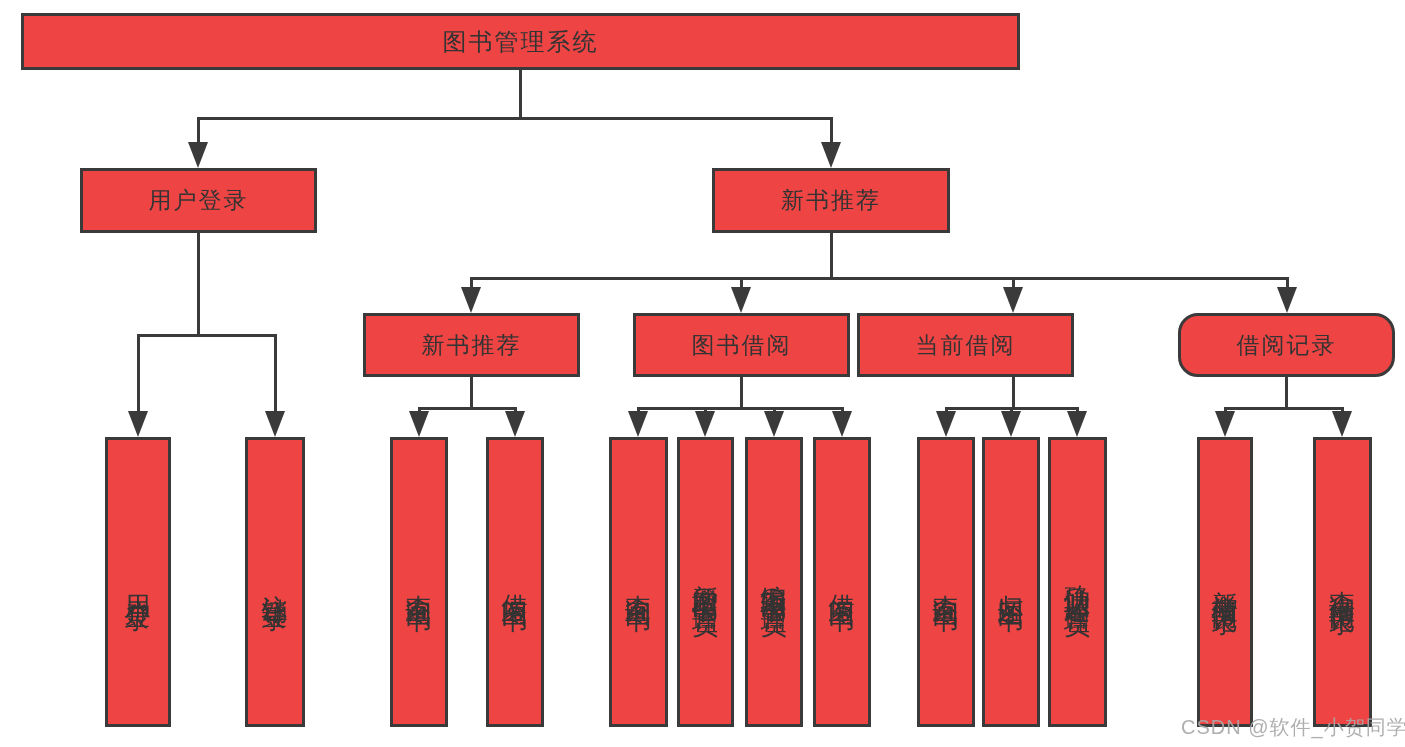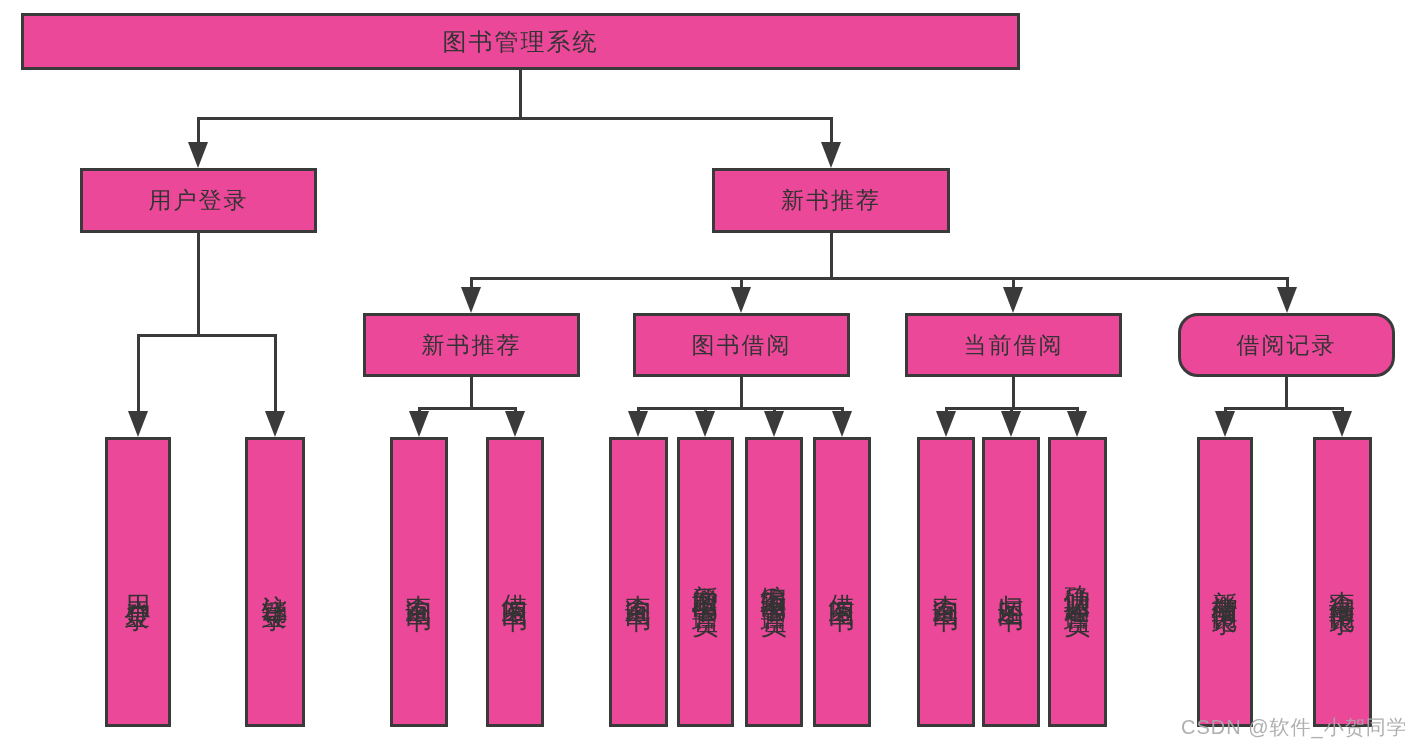--- a/index.html
+++ b/index.html
@@ -8,21 +8,21 @@
     width: 1405px;
     height: 747px;
     background: #ffffff;
     font-family: "Liberation Sans", sans-serif;
     overflow: hidden;
   }
   .node {
     position: absolute;
     box-sizing: border-box;
     border: 3px solid #3a3a3a;
-    background: #ec4899;
+    background: #ef4444;
     color: #333333;
     display: flex;
     align-items: center;
     justify-content: center;
     font-size: 23px;
     letter-spacing: 2px;
     white-space: nowrap;
   }
   .node.root { font-size: 24px; }
   .node.vert {
@@ -57,21 +57,21 @@
 </head>
 <body>
 
 <div id="canvas">
   <div id="nodes">
       <div class="node root" style="left: 21px; top: 13px; width: 999px; height: 57px;">图书管理系统</div>
       <div class="node" style="left: 80px; top: 168px; width: 237px; height: 65px;">用户登录</div>
       <div class="node" style="left: 712px; top: 168px; width: 238px; height: 65px;">新书推荐</div>
       <div class="node" style="left: 363px; top: 313px; width: 217px; height: 64px;">新书推荐</div>
       <div class="node" style="left: 633px; top: 313px; width: 217px; height: 64px;">图书借阅</div>
-      <div class="node" style="left: 905px; top: 313px; width: 217px; height: 64px;">当前借阅</div>
+      <div class="node" style="left: 857px; top: 313px; width: 217px; height: 64px;">当前借阅</div>
       <div class="node" style="left: 1178px; top: 313px; width: 217px; height: 64px; border-radius: 20px;">借阅记录</div>
       <div class="node vert" style="left: 105px; top: 437px; width: 66px; height: 290px;">用户登录</div>
       <div class="node vert" style="left: 245px; top: 437px; width: 60px; height: 290px;">注销登录</div>
       <div class="node vert" style="left: 390px; top: 437px; width: 58px; height: 290px;">查询图书</div>
       <div class="node vert" style="left: 486px; top: 437px; width: 58px; height: 290px;">借阅图书</div>
       <div class="node vert" style="left: 609px; top: 437px; width: 59px; height: 290px;">查询图书</div>
       <div class="node vert" style="left: 677px; top: 437px; width: 57px; height: 290px;">新增图书（管理员）</div>
       <div class="node vert" style="left: 745px; top: 437px; width: 58px; height: 290px;">编辑图书（管理员）</div>
       <div class="node vert" style="left: 813px; top: 437px; width: 58px; height: 290px;">借阅图书</div>
       <div class="node vert" style="left: 917px; top: 437px; width: 58px; height: 290px;">查询图书</div>

